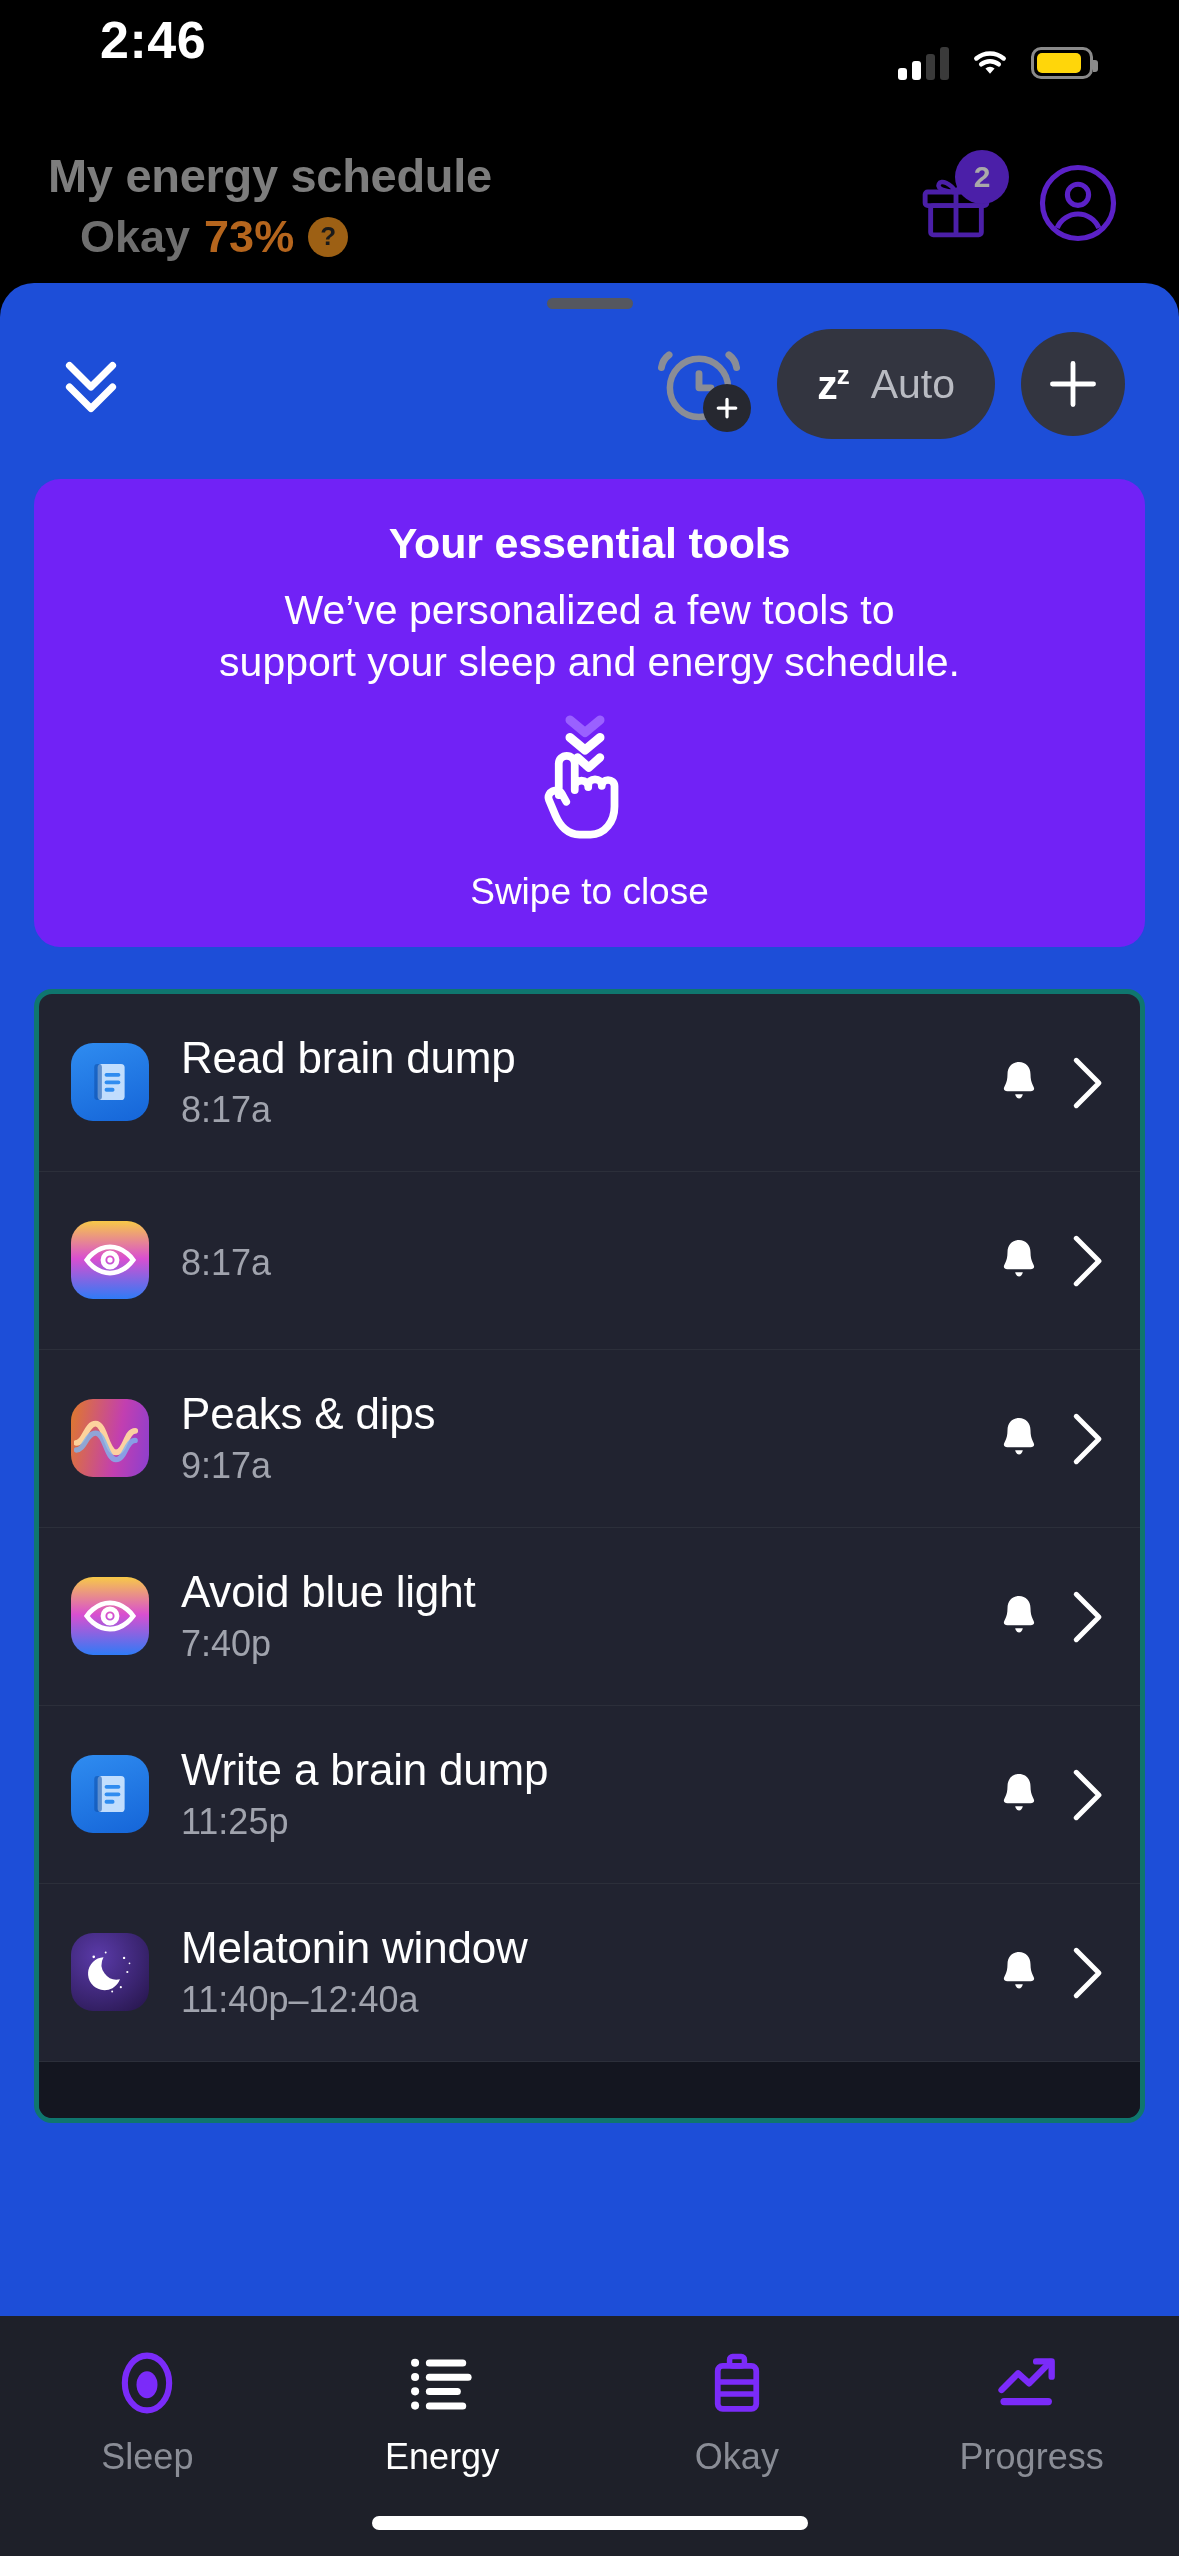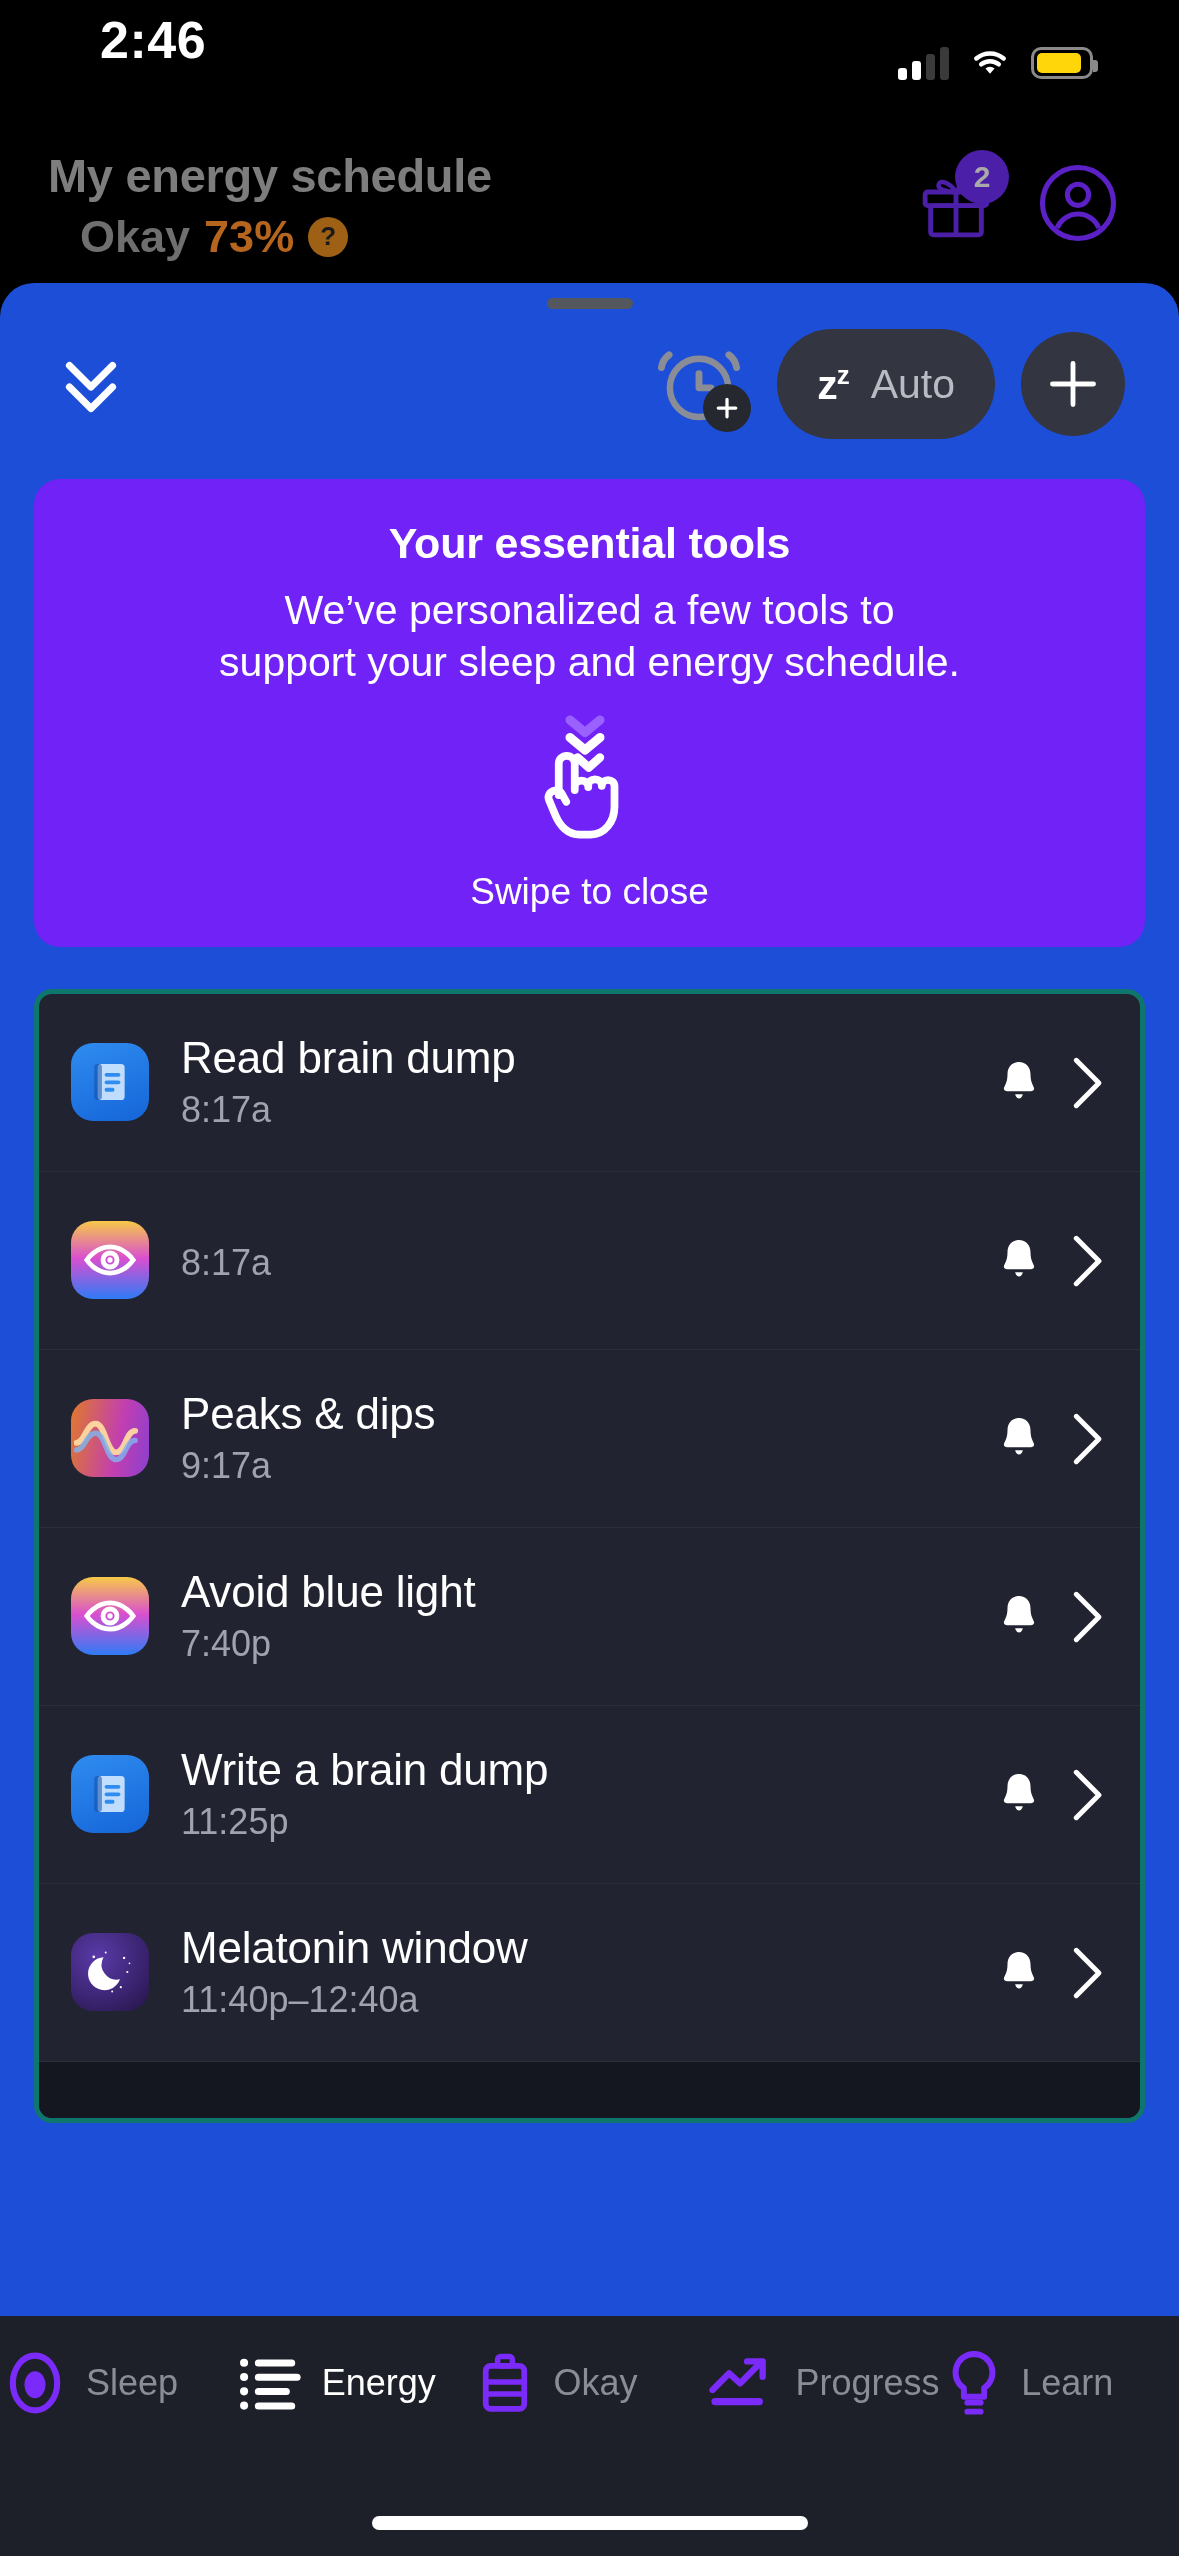--- a/index.html
+++ b/index.html
@@ -113,21 +113,21 @@
   .row-right{ display:flex; align-items:center; gap:22px; }
   .bell{ width:46px; height:52px; }
   .chev-r{ width:46px; height:60px; }
   .row-partial{ height:56px; background:#141620; border-bottom:none; }
 
   
   .tabbar{
     position:absolute; bottom:0; left:0; width:1179px; height:240px;
     background:#1e2029; display:flex; align-items:flex-start; padding-top:30px;
   }
-  .tab{ flex:1; display:flex; align-items:center; gap:16px; }
+  .tab{ flex:1; display:flex; flex-direction:column; align-items:center; gap:16px; }
   .tab-ico{ height:74px; display:flex; align-items:center; justify-content:center; }
   .tab-lbl{ font-size:36px; color:#8a8d96; }
   .tab.active .tab-lbl{ color:#fff; }
   .home-ind{
     position:absolute; bottom:26px; left:50%; transform:translateX(-50%);
     width:436px; height:14px; border-radius:8px; background:#fff;
   }
 </style>
 </head>
 <body>
@@ -426,24 +426,14 @@
     <div class="tab">
       <div class="tab-ico">
         <svg width="72" height="66" viewBox="0 0 26 22">
           <path d="M2 13.5L8 7.5l4 3.6 7.5-7.6" stroke="#7B2BF9" stroke-width="2.3" fill="none" stroke-linecap="round" stroke-linejoin="round"></path>
           <path d="M14.5 3.2h5.6v5.5" stroke="#7B2BF9" stroke-width="2.3" fill="none" stroke-linecap="round" stroke-linejoin="round"></path>
           <rect x="1.6" y="16.4" width="18.6" height="2.6" rx="1.3" fill="#7B2BF9"></rect>
         </svg>
       </div>
      <div class="tab-lbl">Progress</div>
     </div>
-    <div class="tab">
-      <div class="tab-ico">
-        <svg width="62" height="72" viewBox="0 0 22 25">
-          <path d="M11 2.2a6.6 6.6 0 0 1 3.6 12.1v3.1H7.4v-3.1A6.6 6.6 0 0 1 11 2.2z" stroke="#7B2BF9" stroke-width="2.1" fill="none" stroke-linejoin="round"></path>
-          <rect x="7.6" y="18.4" width="6.8" height="2.1" rx="1" fill="#7B2BF9"></rect>
-          <rect x="7.6" y="21.6" width="6.8" height="2.1" rx="1" fill="#7B2BF9"></rect>
-        </svg>
-      </div>
-     <div class="tab-lbl">Learn</div>
-    </div>
   </div>
 <div class="home-ind"></div>
 
 </body></html>

